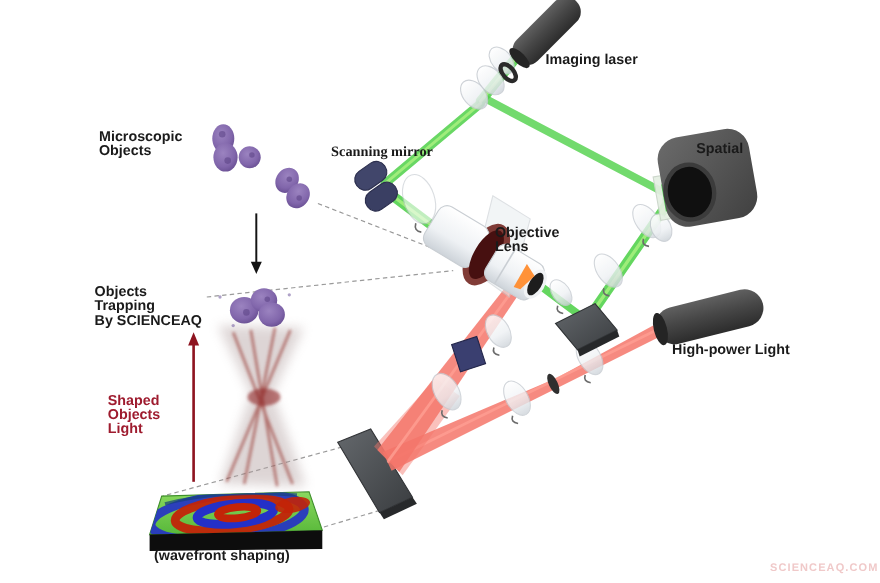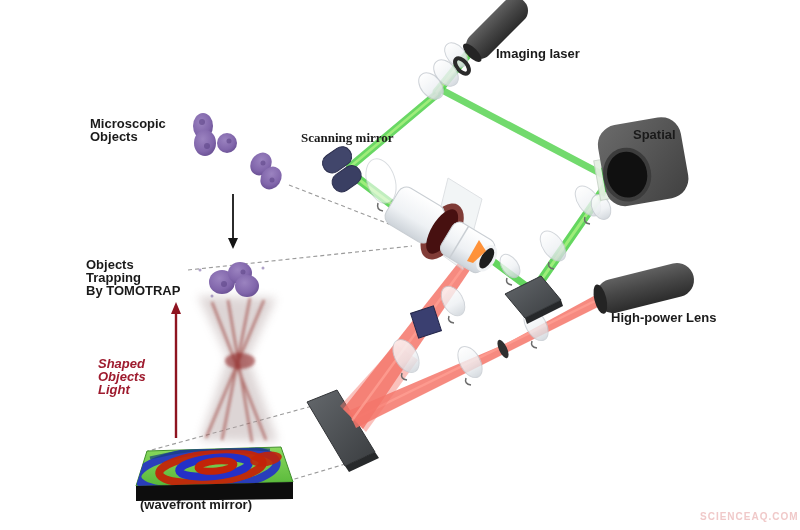--- a/index.html
+++ b/index.html
@@ -215,32 +215,36 @@
   </g>
   <g>
     <line x1="176" y1="438" x2="176" y2="312" stroke="#8e1420" stroke-width="2.4"></line>
     <polygon points="171,314 181,314 176,302" fill="#8e1420"></polygon>
   </g>
 </svg>
 
 <div class="lbl" style="left:496px;top:47px;">Imaging laser</div>
 <div class="lbl" style="left:633px;top:128px;">Spatial</div>
 <div class="lbl" style="left:301px;top:131px;font-family:Liberation Serif, serif;">Scanning mirror</div>
+<div class="lbl center" style="left:450px;top:204px;width:85px;">
+  <div>Objective</div>
+  <div>Lens</div>
+</div>
 <div class="lbl center" style="left:90px;top:117px;width:95px;">
   <div>Microscopic</div>
   <div>Objects</div>
 </div>
 <div class="lbl center" style="left:86px;top:258px;width:104px;">
   <div>Objects</div>
   <div>Trapping</div>
-  <div>By TOMOTRAP</div>
-</div>
-<div class="lbl center red" style="left:98px;top:357px;width:82px;font-style:italic;">
+  <div>By SCIENCEAQ</div>
+</div>
+<div class="lbl center red" style="left:98px;top:357px;width:82px;">
   <div>Shaped</div>
   <div>Objects</div>
   <div>Light</div>
 </div>
-<div class="lbl" style="left:611px;top:311px;">High-power Lens</div>
+<div class="lbl" style="left:611px;top:311px;">High-power Light</div>
 <div class="lbl center" style="left:140px;top:498px;width:190px;">
-  <div>(wavefront mirror)</div>
+  <div>(wavefront shaping)</div>
 </div>
 <div class="watermark" style="left:700px;top:511px;text-align:center;">SCIENCEAQ.COM</div>
 </div>
 
 </body></html>

